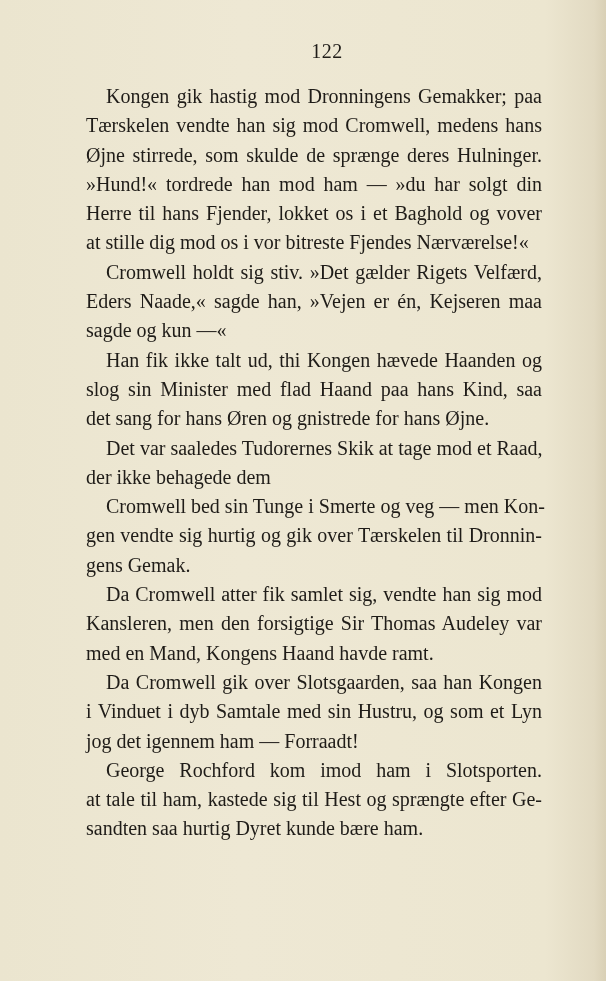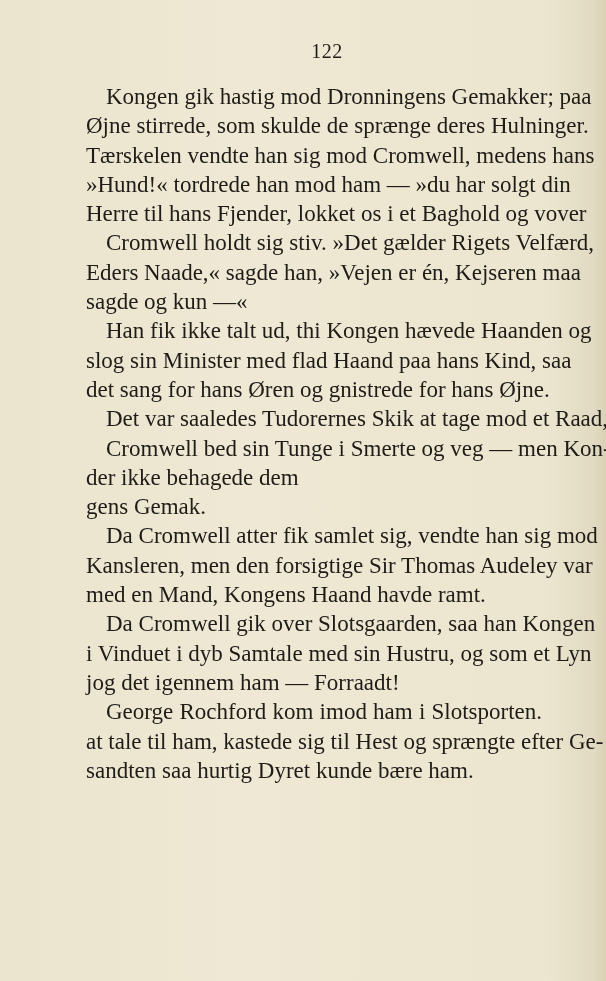--- a/index.html
+++ b/index.html
@@ -15,46 +15,48 @@
     }
     .page-number {
       position: absolute; top: 40px; left: 0; width: 606px;
       text-align: center; font-size: 20px; letter-spacing: 0.5px; padding-left: 24px;
     }
     .text-block {
       position: absolute; top: 82px; left: 86px; width: 456px;
     }
     .line {
       display: block; height: 29.3px; line-height: 29.3px;
-      font-size: 23px; white-space: nowrap;
+      font-size: 20px; white-space: nowrap;
       text-align: justify; text-align-last: justify;
     }
     .line.indent { padding-left: 20px; }
     .line.last { text-align-last: left; }
   </style>
 </head>
 <body>
 
 <div class="page">
   <div class="page-number">122</div>
   <div class="text-block" id="text-block">
       <span class="line indent">Kongen gik hastig mod Dronningens Gemakker; paa</span>
+      <span class="line">Tærskelen vendte han sig mod Cromwell, medens hans</span>
       <span class="line">Øjne stirrede, som skulde de sprænge deres Hulninger.</span>
-      <span class="line">Tærskelen vendte han sig mod Cromwell, medens hans</span>
       <span class="line">»Hund!« tordrede han mod ham — »du har solgt din</span>
       <span class="line">Herre til hans Fjender, lokket os i et Baghold og vover</span>
+      <span class="line last">at stille dig mod os i vor bitreste Fjendes Nærværelse!«</span>
       <span class="line indent">Cromwell holdt sig stiv. »Det gælder Rigets Velfærd,</span>
       <span class="line">Eders Naade,« sagde han, »Vejen er én, Kejseren maa</span>
       <span class="line last">sagde og kun —«</span>
       <span class="line indent">Han fik ikke talt ud, thi Kongen hævede Haanden og</span>
       <span class="line">slog sin Minister med flad Haand paa hans Kind, saa</span>
       <span class="line last">det sang for hans Øren og gnistrede for hans Øjne.</span>
       <span class="line indent">Det var saaledes Tudorernes Skik at tage mod et Raad,</span>
+      <span class="line last">der ikke behagede dem</span>
       <span class="line indent">Cromwell bed sin Tunge i Smerte og veg — men Kon-</span>
-      <span class="line last">der ikke behagede dem</span>
+      <span class="line">gen vendte sig hurtig og gik over Tærskelen til Dronnin-</span>
       <span class="line last">gens Gemak.</span>
       <span class="line indent">Da Cromwell atter fik samlet sig, vendte han sig mod</span>
       <span class="line">Kansleren, men den forsigtige Sir Thomas Audeley var</span>
       <span class="line last">med en Mand, Kongens Haand havde ramt.</span>
       <span class="line indent">Da Cromwell gik over Slotsgaarden, saa han Kongen</span>
       <span class="line">i Vinduet i dyb Samtale med sin Hustru, og som et Lyn</span>
       <span class="line last">jog det igennem ham — Forraadt!</span>
       <span class="line indent">George Rochford kom imod ham i Slotsporten.</span>
       <span class="line">at tale til ham, kastede sig til Hest og sprængte efter Ge-</span>
       <span class="line last">sandten saa hurtig Dyret kunde bære ham.</span>

